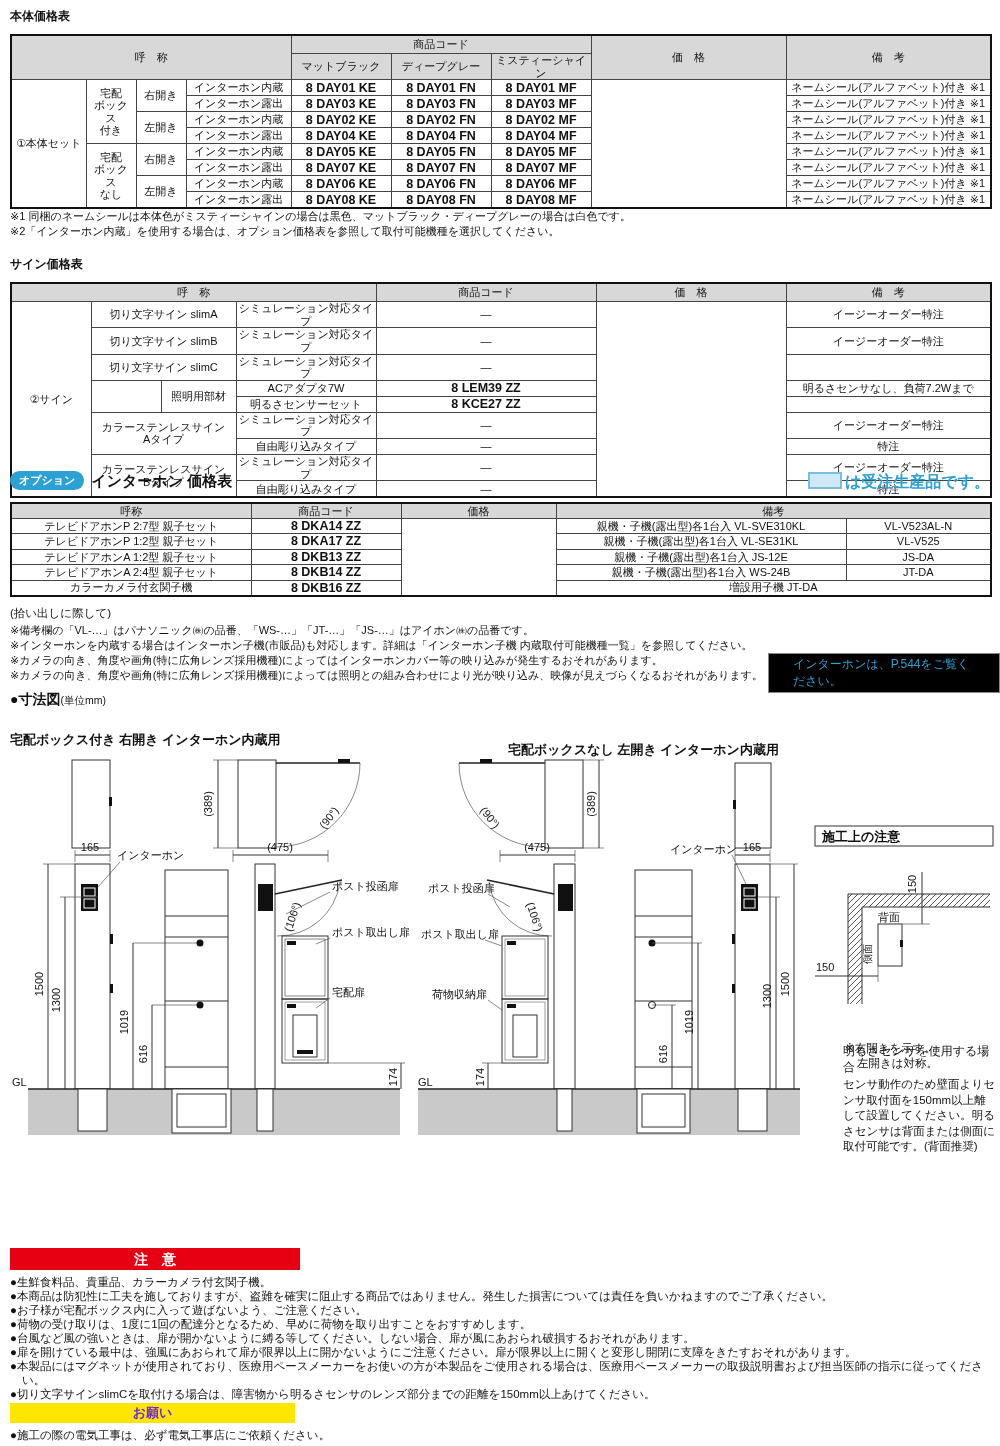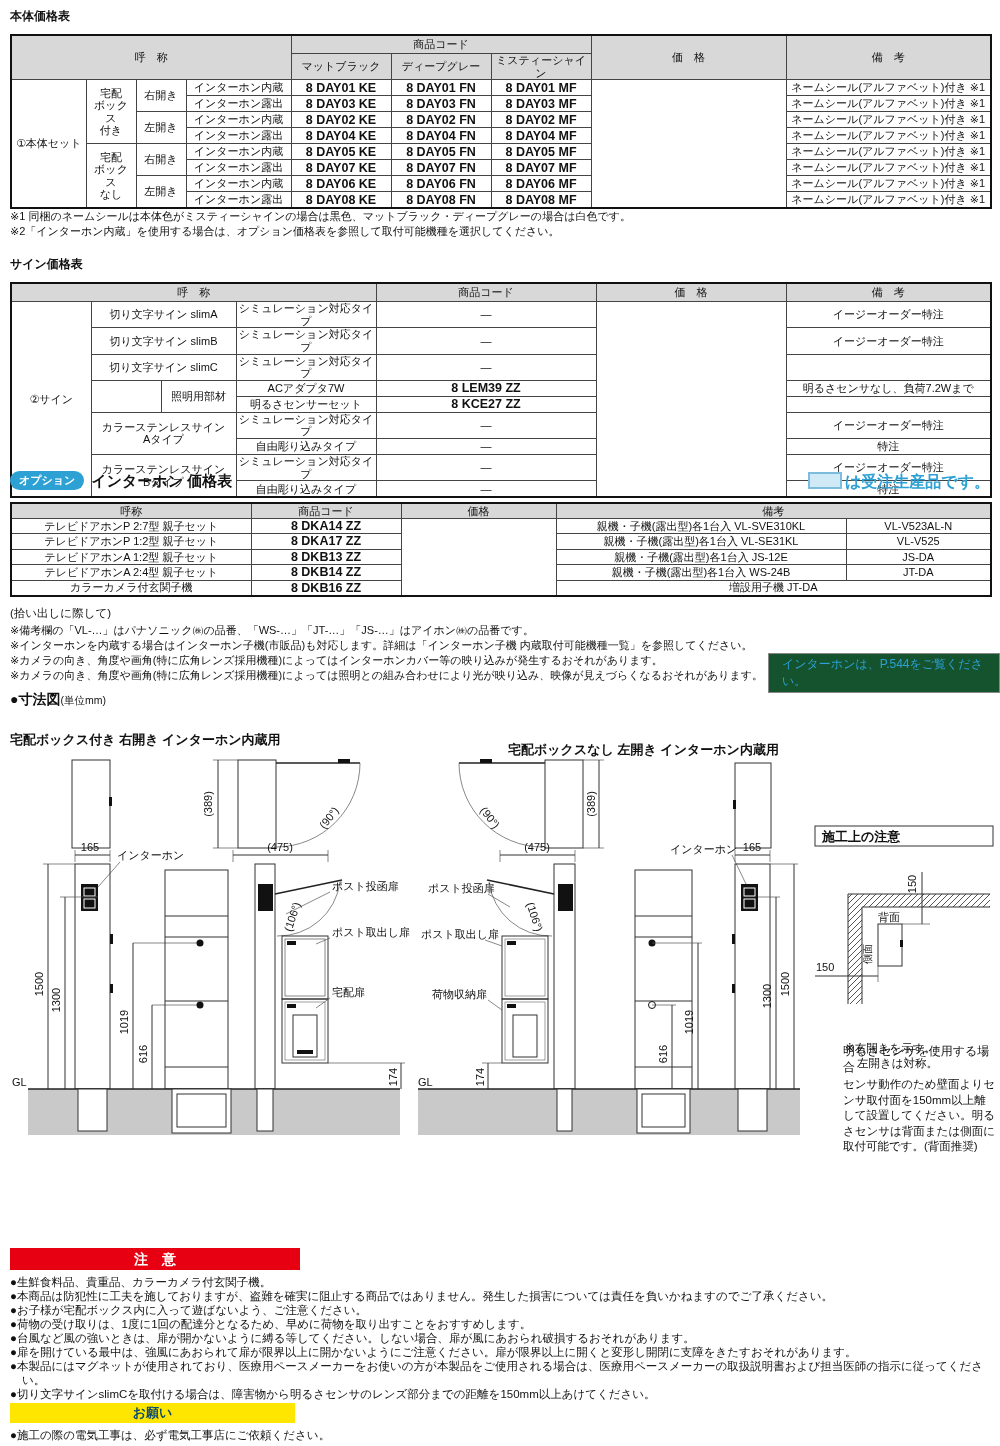--- a/index.html
+++ b/index.html
@@ -15,26 +15,26 @@
   .t1 tr.h1 th{height:17px;} .t1 tr.h2 th{height:14px;} .t1 td{height:15px;}
   .t2 tr.h1 th{height:17px;} .t2 td{height:15px;}
   .t3 tr.h1 th{height:14px;} .t3 td{height:14px;}
   .fnote{font-size:11px;line-height:1.35;}
   .badge{display:inline-block;background:#2da0d4;color:#fff;font-size:11px;font-weight:bold;
          padding:2px 9px;border-radius:10px;vertical-align:2px;margin-right:7px;}
   .opt-title{font-size:15px;font-weight:bold;display:inline-block;}
   .legend{font-size:16px;font-weight:bold;color:#2da0d4;}
   .swatch{display:inline-block;width:30px;height:13px;background:#cfe9f7;border:2px solid #7cbcdd;
           vertical-align:-2px;margin-right:3px;}
-  .refbox{border:1px solid #888;color:#2da0d4;font-size:12px;padding:2px 13px;background:#14532d;}
+  .refbox{border:1px solid #888;color:#2da0d4;font-size:12px;padding:2px 24px;background:#000000;}
   .dim-head{font-size:14px;font-weight:bold;}
   .dim-unit{font-size:10.5px;font-weight:normal;}
   .banner-red{background:#e60012;color:#fff;font-size:14px;font-weight:bold;text-align:center;
               width:290px;height:22px;line-height:22px;}
-  .banner-yellow{background:#ffe600;color:#0c4a6e;font-size:13px;font-weight:bold;text-align:center;
+  .banner-yellow{background:#ffe600;color:#6d28d9;font-size:13px;font-weight:bold;text-align:center;
               width:285px;height:20px;line-height:20px;}
   .note-list{font-size:11.5px;line-height:14px;width:982px;}
   .note-list div{padding-left:12px;text-indent:-12px;}
   .drawings{position:absolute;left:10px;top:722px;width:985px;height:455px;}
   svg{font-family:inherit;}
   .ln{stroke:#333;stroke-width:1;fill:none;}
   .thk{stroke:#222;stroke-width:1.6;fill:none;}
   .thin{stroke:#555;stroke-width:.7;fill:none;}
   .blk{fill:#111;stroke:none;}
   text{font-size:11px;fill:#111;}

